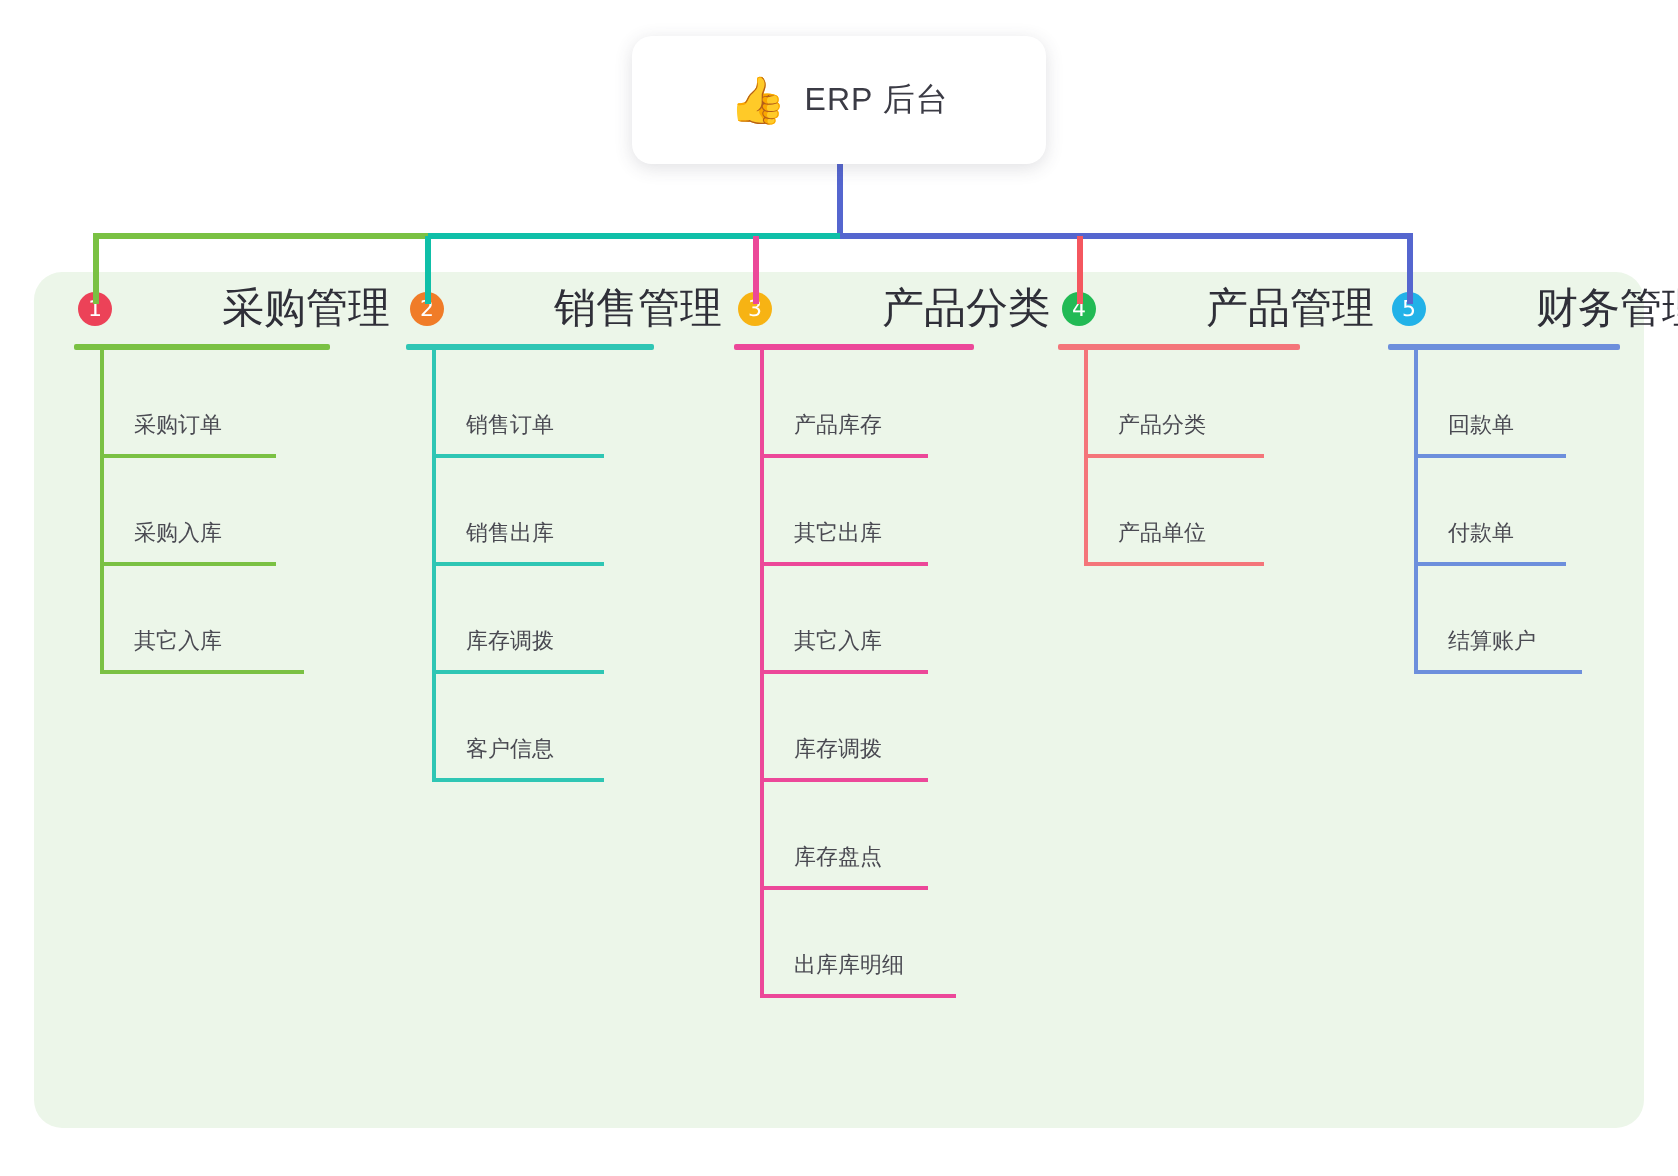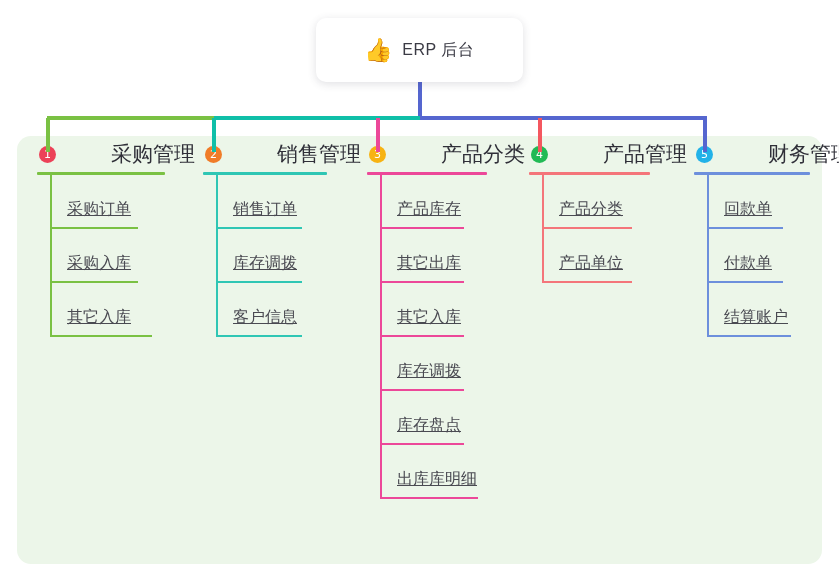--- a/index.html
+++ b/index.html
@@ -119,24 +119,23 @@
     width: 2px;
   }
   .leaf {
     position: relative;
     height: 54px;
   }
   .leaf-label {
     position: absolute;
     left: 30px;
     bottom: 9px;
-    font-size: 16px;
+    font-size: 11px;
     color: #4a4a52;
     white-space: nowrap;
-    text-decoration: underline;
   }
   .leaf-underline {
     position: absolute;
     left: 13px;
     bottom: 0;
     height: 1.6px;
   }
 </style>
 </head>
 <body>
@@ -189,20 +188,24 @@
         <span class="col-title">销售管理</span>
       </div>
       <div class="col-rule" style="width: 124px; background: rgb(47, 198, 180);"></div>
       <div class="leaf-list">
         <div class="spine" style="background: rgb(47, 198, 180);"></div>
         <div class="leaf">
           <span class="leaf-label">销售订单</span>
           <div class="leaf-underline" style="width: 86px; background: rgb(47, 198, 180);"></div>
         </div>
         <div class="leaf">
+          <span class="leaf-label">销售出库</span>
+          <div class="leaf-underline" style="width: 86px; background: rgb(47, 198, 180);"></div>
+        </div>
+        <div class="leaf">
           <span class="leaf-label">库存调拨</span>
           <div class="leaf-underline" style="width: 86px; background: rgb(47, 198, 180);"></div>
         </div>
         <div class="leaf">
           <span class="leaf-label">客户信息</span>
           <div class="leaf-underline" style="width: 86px; background: rgb(47, 198, 180);"></div>
         </div>
       </div>
     </div>
     <div class="column" style="left: 350px;">

